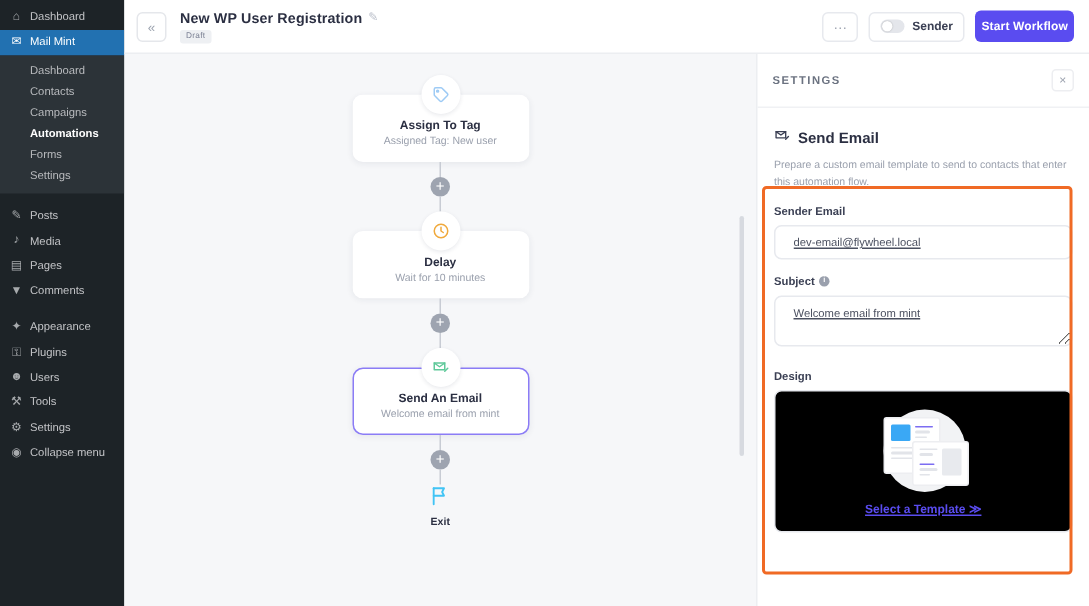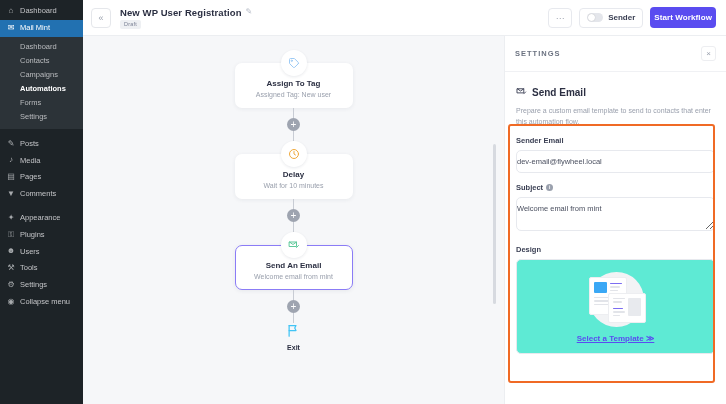--- a/index.html
+++ b/index.html
@@ -158,28 +158,29 @@
     font-size: 7.5px; font-weight: bold; color: #3b4054;
     margin-bottom: 5px; display: flex; align-items: center; gap: 3px;
   }
   .info-icon {
     width: 7px; height: 7px; border-radius: 50%; background: #9aa0ad;
     color: #fff; font-size: 5px; font-weight: bold;
     display: flex; align-items: center; justify-content: center; line-height: 1;
   }
   .text-input {
     border: 1px solid #e7e9ee; border-radius: 5px; background: #fff;
-    padding: 6px 0; font-size: 7.5px; color: #4b5060;
+    padding: 6px 12px; font-size: 7.5px; color: #4b5060;
     font-family: "Liberation Sans", sans-serif;
     width: 100%;
+    text-decoration: underline;
   }
   .subject-input { height: 34px; }
   .field-block { margin-bottom: 10px; }
   .design-box {
-    border: 1px solid #e7e9ee; border-radius: 5px; background: #5eead4;
+    border: 1px solid #e7e9ee; border-radius: 5px; background: #000000;
     height: 95px; display: flex; flex-direction: column;
     align-items: center; justify-content: center; gap: 5px;
   }
   .tpl-art { position: relative; width: 70px; height: 58px; }
   .tpl-circle {
     position: absolute; left: 8px; top: 1px;
     width: 55px; height: 55px; border-radius: 50%; background: #f2f3f5;
   }
   .tpl-card {
     position: absolute; background: #fff; border: 1px solid #edeef1; border-radius: 2px;

